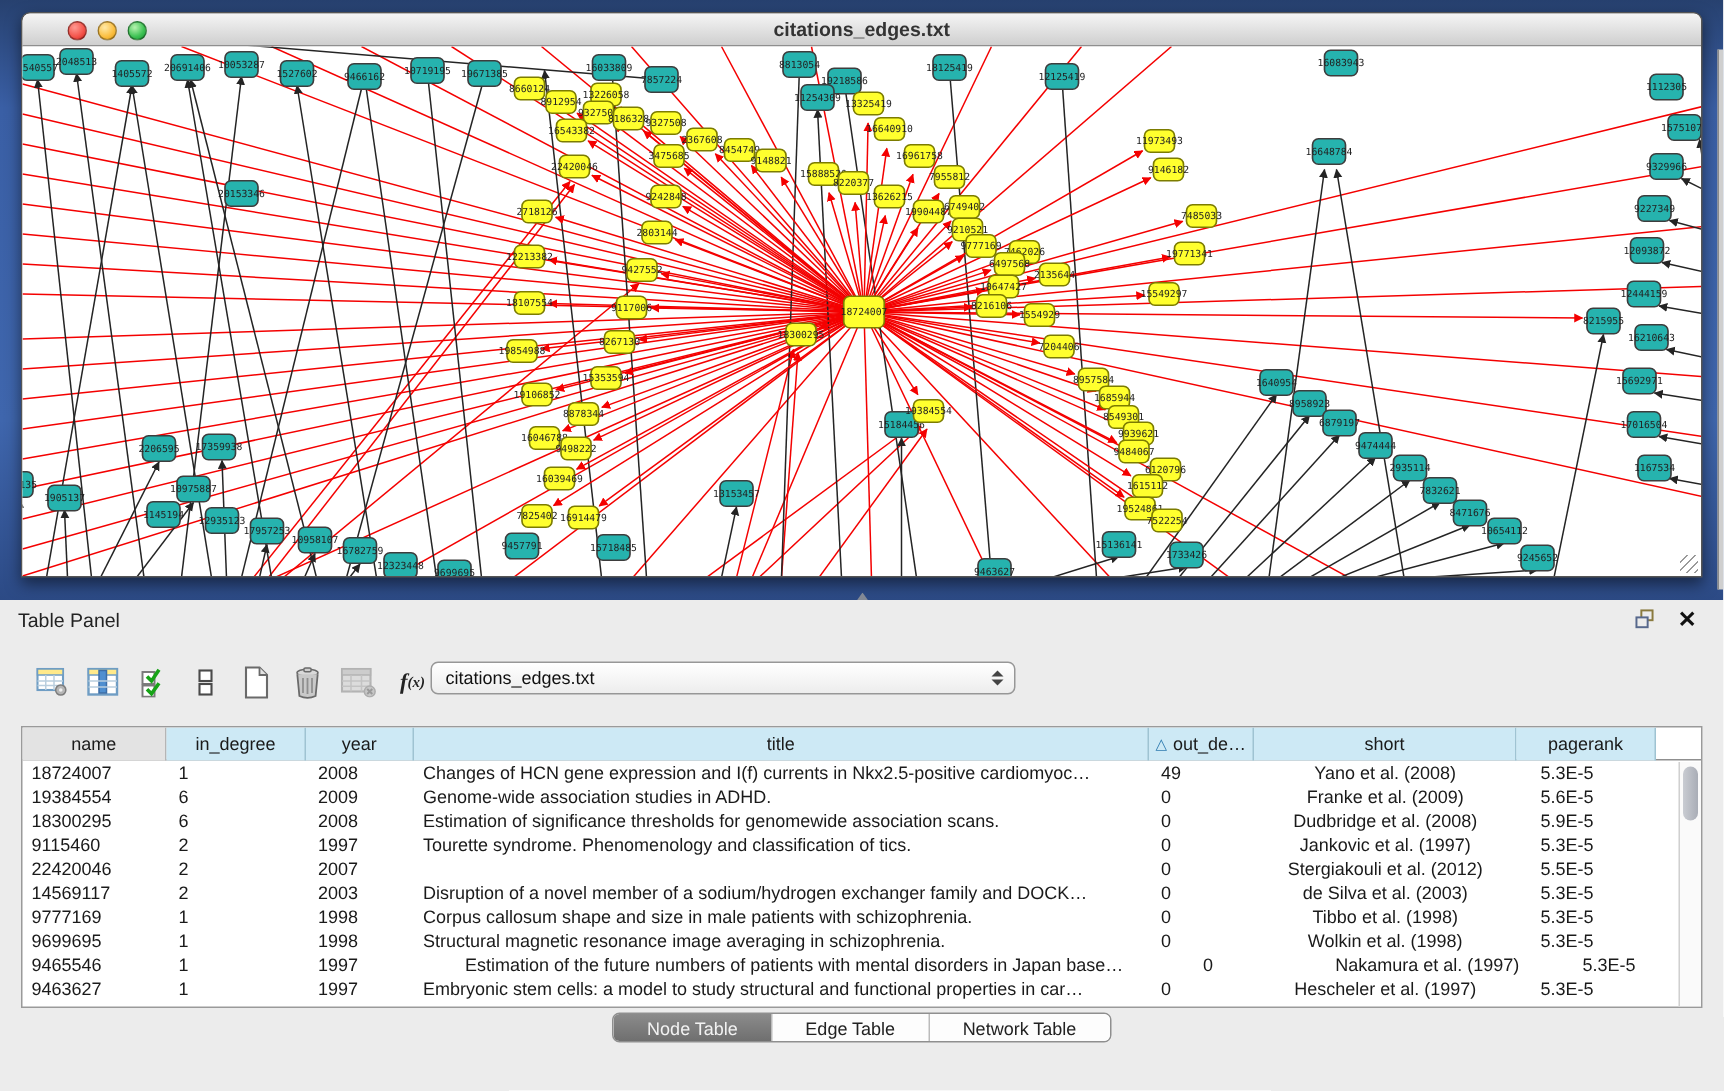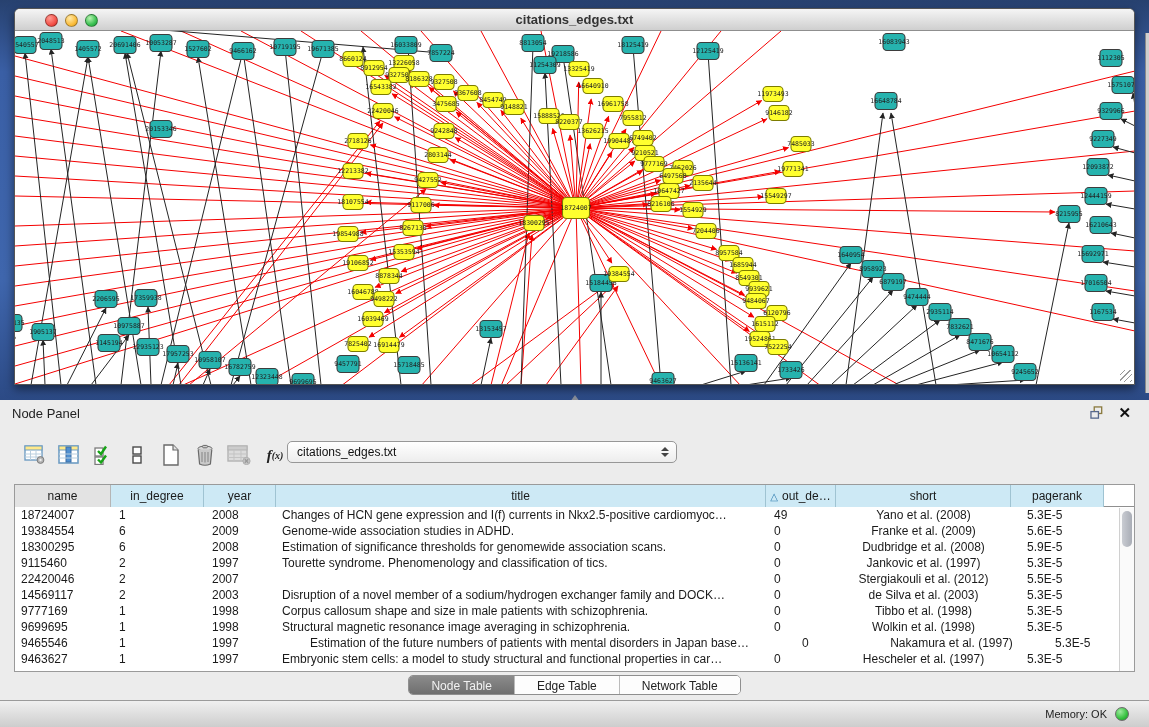--- a/index.html
+++ b/index.html
@@ -769,21 +769,21 @@
           </g>
       </svg>
       <div id="resize-grip"></div>
     </div>
     <div id="right-sliver"></div>
     <div id="splitter-nub"></div>
   </div>
 
   <div id="table-panel">
     <div id="panel-header">
-      <span id="panel-title">Node Panel</span>
+      <span id="panel-title">Table Panel</span>
       <svg id="panel-float" viewBox="0 0 16 15">
         <rect x="4.5" y="1" width="8" height="7" fill="none" stroke="#8a7a3e" stroke-width="1.4"></rect>
         <rect x="1" y="6" width="8" height="7" fill="#ececec" stroke="#57688c" stroke-width="1.4"></rect>
       </svg>
       <span id="panel-close">✕</span>
     </div>
 
     <div id="toolbar">
       <button class="tbtn" title="table-settings">
         <svg width="22" height="20" viewBox="0 0 22 20">
@@ -976,18 +976,14 @@
     </div>
 
     <div id="table-tabs">
       <div id="seg">
           <div class="seg-btn sel">Node Table</div>
           <div class="seg-btn">Edge Table</div>
           <div class="seg-btn">Network Table</div>
         </div>
     </div>
 
-    <div id="statusbar">
-      <span id="mem-label">Memory: OK</span>
-      <span id="mem-dot"></span>
-    </div>
   </div>
 </div>
 
 </body></html>

